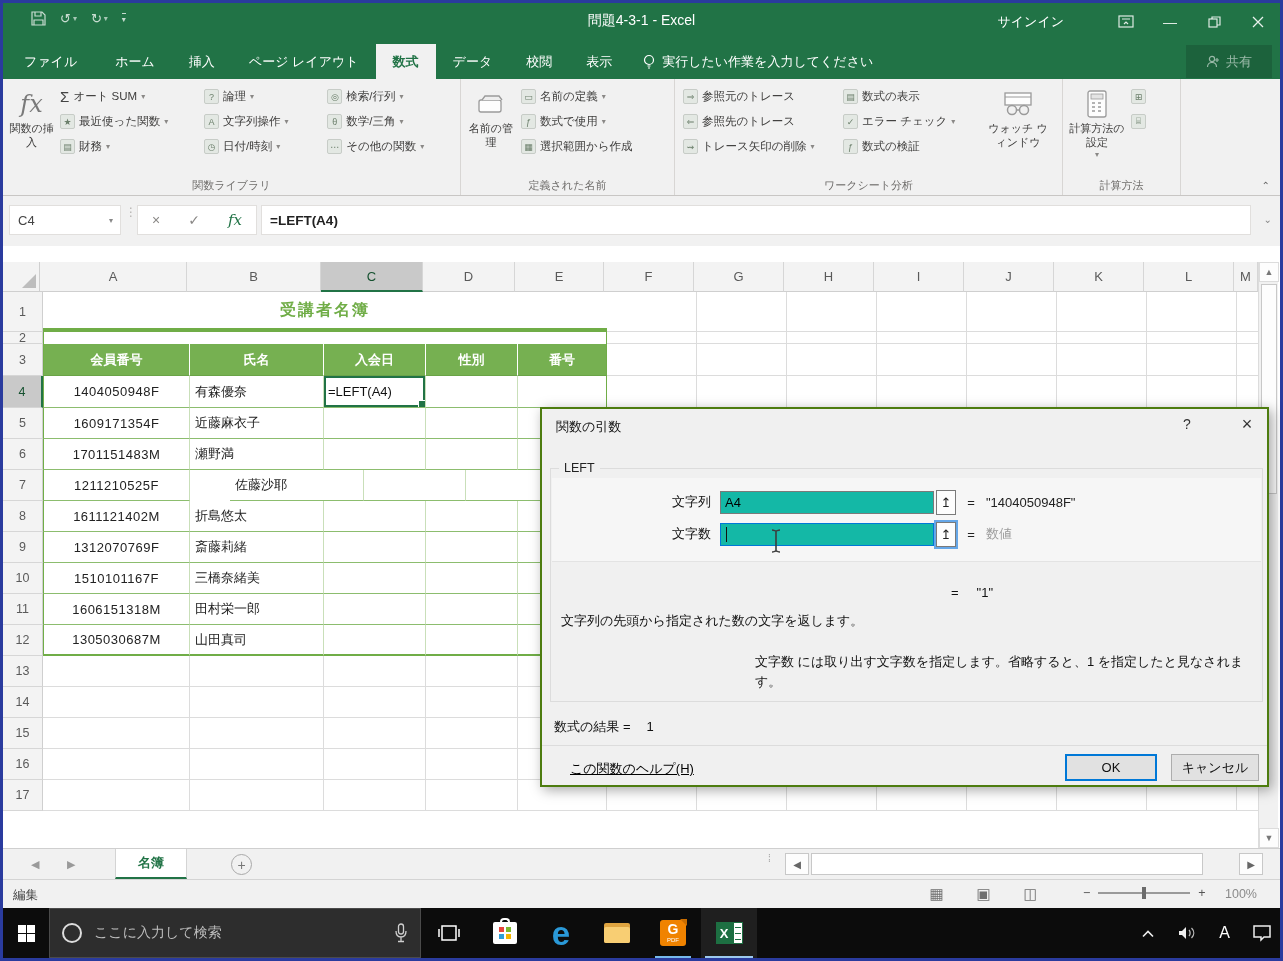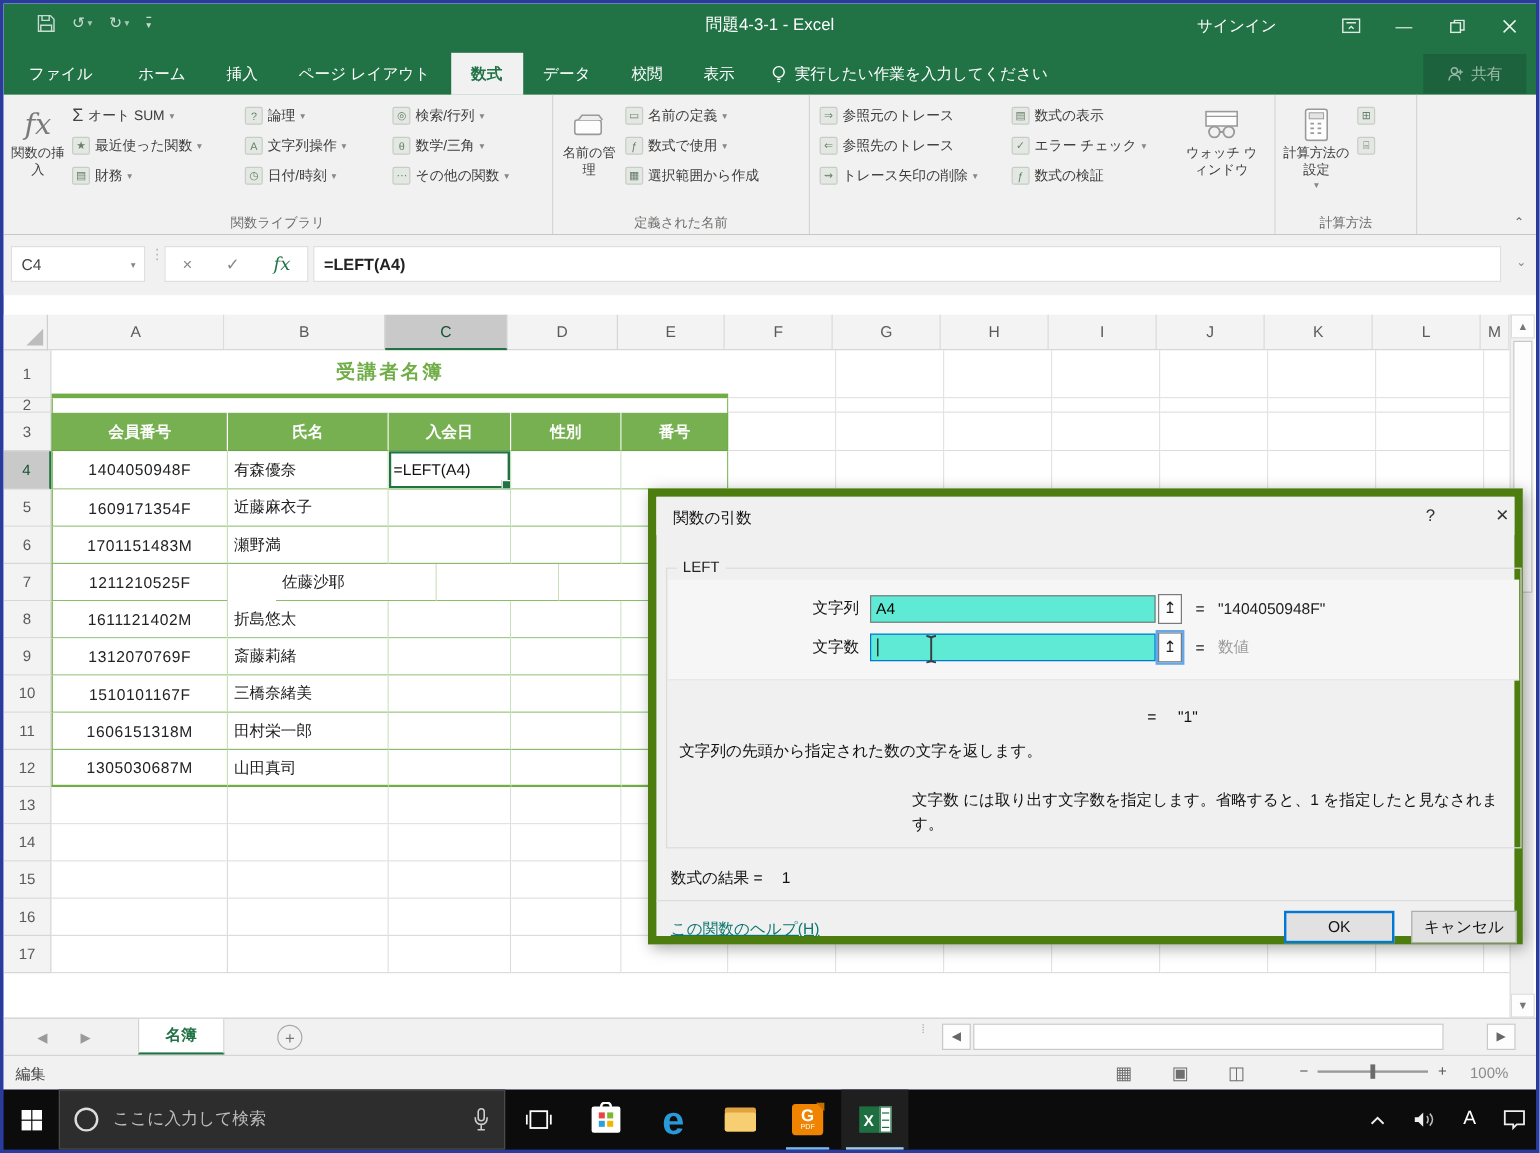--- a/index.html
+++ b/index.html
@@ -107,50 +107,50 @@
   .mode { position:absolute; left:10px; top:7px; }
   .views { position:absolute; left:925px; top:5px; display:flex; gap:30px; color:#6f6f6f; }
   .vicon { width:17px; height:17px; display:flex; align-items:center; justify-content:center; font-size:15px; }
   .zoomctl { position:absolute; left:1080px; top:6px; display:flex; align-items:center; gap:8px; color:#555; }
   .ztrack { position:relative; width:92px; height:2px; background:#9a9a9a; }
   .zthumb { position:absolute; left:44px; top:-5px; width:4px; height:12px; background:#6b6b6b; }
   .zpct { position:absolute; left:1222px; top:7px; color:#8a8a8a; }
 
   
   .dialog { position:absolute; left:540px; top:407px; width:729px; height:380px; background:#f0f0f0;
-            border:7px solid #4d7c0f; box-shadow:3px 3px 12px rgba(0,0,0,.35); font-size:13px; color:#111; }
+            border:2px solid #4d7c0f; box-shadow:3px 3px 12px rgba(0,0,0,.35); font-size:13px; color:#111; }
   .dlg-title { position:absolute; left:0; top:0; right:0; height:32px; background:#f0f0f0; }
   .dlg-title .cap { position:absolute; left:14px; top:9px; font-size:13px; }
   .dlg-help { position:absolute; left:632px; top:7px; width:26px; text-align:center; color:#333; font-size:14px; }
   .dlg-close { position:absolute; left:690px; top:5px; width:30px; text-align:center; color:#333; font-size:18px; }
   .groupbox { position:absolute; left:8px; top:59px; width:713px; height:234px; border:1px solid #dcdcdc; }
   .gb-label { position:absolute; left:8px; top:-8px; background:#f0f0f0; padding:0 5px; font-size:12.5px; color:#222; }
   .argpanel { position:absolute; left:1px; top:9px; width:709px; height:84px; background:#f6f6f6; border-bottom:1px solid #e3e3e3; padding-top:8px; }
   .argrow { display:flex; align-items:center; height:32px; }
   .arglabel { width:168px; text-align:right; padding-right:9px; }
-  .argipt { width:238px; height:23px; border:1px solid #7a7a7a; background:#5eead4; font-size:13px; padding:0 4px;
+  .argipt { width:214px; height:23px; border:1px solid #7a7a7a; background:#14b8a6; font-size:13px; padding:0 4px;
             font-family:"Liberation Sans",sans-serif; outline:none; }
   .argipt.focused { border:1px solid #0078d7; }
   .iptwrap { position:relative; display:flex; align-items:center; }
   .caret { position:absolute; left:6px; top:4px; width:1px; height:15px; background:#111; }
   .collapse { width:20px; height:25px; margin-left:2px; background:#fdfdfd; border:1px solid #7a7a7a; font-size:13px; color:#222;
               display:flex; align-items:center; justify-content:center; }
   .collapse.focused { outline:2px solid #66a7e8; outline-offset:0; }
   .argeq { width:30px; text-align:center; color:#222; }
   .argval { color:#222; }
   .argval.dim { color:#9b9b9b; }
   .midresult { position:absolute; left:400px; top:116px; }
   .midresult .v { margin-left:18px; }
   .fdesc { position:absolute; left:10px; top:143px; }
   .fargdesc { position:absolute; left:204px; top:183px; width:505px; line-height:1.5; }
   .dlg-result { position:absolute; left:12px; top:309px; }
   .dlg-result .v { margin-left:16px; }
   .dlg-sep { position:absolute; left:0; right:0; top:336px; border-top:1px solid #dcdcdc; }
   .dlg-bottom { position:absolute; left:12px; right:12px; top:345px; height:28px; }
-  .helplink { position:absolute; left:0; top:6px; color:#0f766e; text-decoration:underline; }
+  .helplink { position:absolute; left:16px; top:6px; color:#000000; text-decoration:underline; }
   .btn { position:absolute; top:0; height:27px; background:#e1e1e1; border:1px solid #adadad; font-size:13px;
          display:flex; align-items:center; justify-content:center; font-family:"Liberation Sans",sans-serif; }
   .btn.ok { left:511px; width:92px; border:2px solid #0078d7; }
   .btn.cancel { left:617px; width:88px; }
 
   
   .taskbar { position:absolute; left:3px; top:908px; width:1277px; height:50px; background:#0c0c0c; display:flex; align-items:center; }
   .startbtn { width:46px; height:50px; display:flex; align-items:center; justify-content:center; }
   .winlogo { width:17px; height:17px; display:grid; grid-template-columns:8px 8px; grid-template-rows:8px 8px; gap:1px; }
   .winlogo span { background:#fff; }
@@ -386,20 +386,21 @@
                 <rect x="4" y="2" width="26" height="12" fill="#fdfdfd" stroke="#9a9a9a" stroke-width="1.3"></rect>
                 <path d="M4 6 h26" stroke="#9a9a9a"></path>
                 <circle cx="11" cy="19" r="4.5" fill="none" stroke="#9a9a9a" stroke-width="1.5"></circle>
                 <circle cx="23" cy="19" r="4.5" fill="none" stroke="#9a9a9a" stroke-width="1.5"></circle>
                 <path d="M15.5 19 h3" stroke="#9a9a9a" stroke-width="1.5"></path>
               </svg>
           </div>
           <span>ウォッチ ウィンドウ</span>
         </div>
       </div>
+      <div class="rlabel">ワークシート分析</div>
     </div>
 
     <div class="rgroup" style="width:118px">
       <div class="rbody">
         <div class="bigbtn" style="width:60px">
           <div class="bico">
             <svg width="22" height="28" viewBox="0 0 22 28">
                 <rect x="2" y="1" width="18" height="26" rx="2" fill="#fdfdfd" stroke="#9a9a9a" stroke-width="1.3"></rect>
                 <rect x="5" y="4" width="12" height="5" fill="#e4e4e4" stroke="#9a9a9a" stroke-width=".8"></rect>
                 <path d="M6 13 h3 M12 13 h3 M6 17 h3 M12 17 h3 M6 21 h3 M12 21 h3" stroke="#9a9a9a" stroke-width="1.4"></path>

